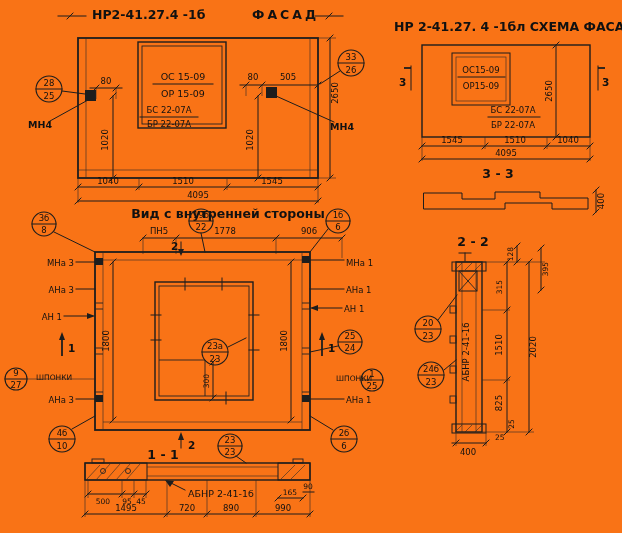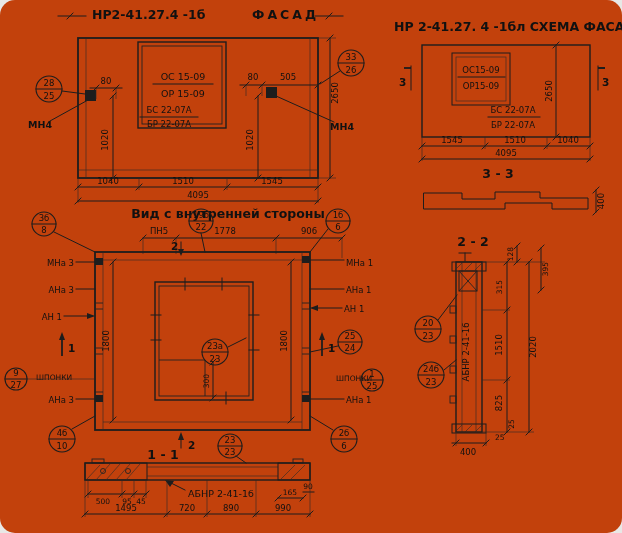--- a/index.html
+++ b/index.html
@@ -1,16 +1,16 @@
 <!DOCTYPE html>
 <html><head>
 <meta charset="utf-8">
 <style>
   html,body{margin:0;padding:0;background:#e8e8e6;}
-  .sheet{width:622px;height:533px;background:#c2410c;position:relative;overflow:hidden;border-radius:15px;}
+  .sheet{width:622px;height:533px;background:#f97316;position:relative;overflow:hidden;}
   svg{display:block;}
   .ln{stroke:#1d1d1d;stroke-width:1;fill:none;stroke-linecap:square;}
   .ln2{stroke:#1d1d1d;stroke-width:1.8;fill:none;}
   .ln15{stroke:#1d1d1d;stroke-width:1.4;fill:none;}
   .thin{stroke:#2a2a2a;stroke-width:0.6;fill:none;}
   .med{stroke:#222;stroke-width:0.9;fill:none;}
   .blk{fill:#1d1d1d;stroke:none;}
   text{font-family:"DejaVu Sans","Liberation Sans",sans-serif;fill:#111;}
   .s7{font-size:7.5px;} .s8{font-size:8.5px;} .s9{font-size:9.5px;}
   .s10{font-size:10.5px;} .s12{font-size:12.5px;}

